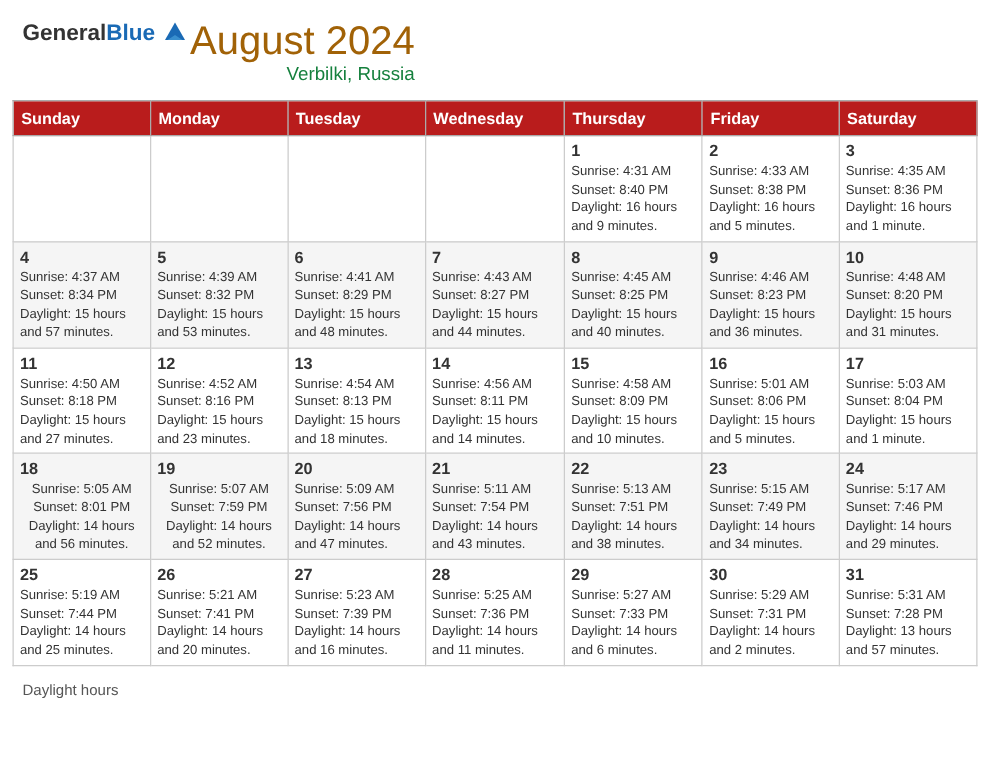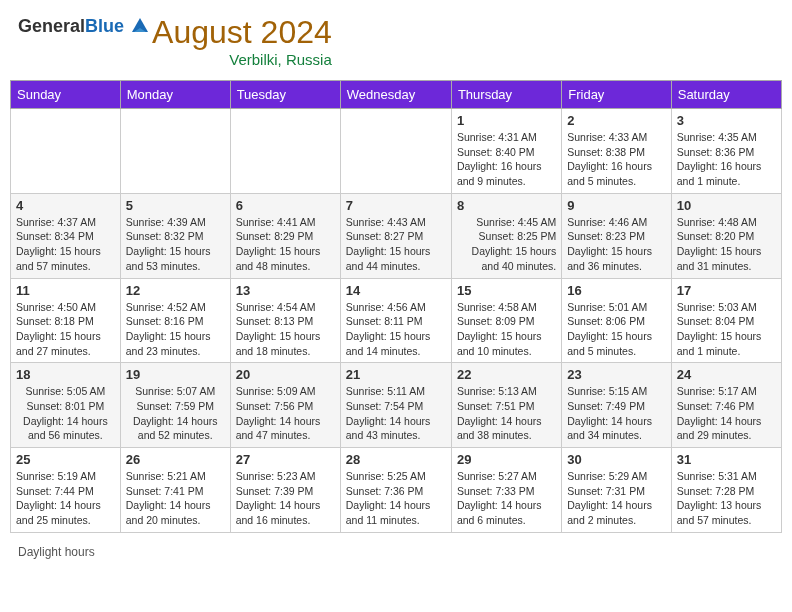--- a/index.html
+++ b/index.html
@@ -47,26 +47,26 @@
     .location {
       font-size: 15px;
       color: #15803d;
     }
     .calendar {
       width: 100%;
       border-collapse: collapse;
       font-size: 11px;
     }
     .calendar th {
-      background-color: #6d28d9;
+      background-color: #b91c1c;
       color: #fff;
       text-align: left;
       padding: 6px 6px;
       font-size: 13px;
-      font-weight: normal;
+      font-weight: bold;
       border: 1px solid #aaa;
     }
     .calendar td {
       border: 1px solid #ccc;
       vertical-align: top;
       padding: 4px 5px;
       width: 113px;
       min-height: 80px;
       background: #fff;
     }
@@ -177,21 +177,21 @@
         </td>
         <td>
           <div class="day-number">7</div>
           <div class="day-info" style="white-space: pre-line;">Sunrise: 4:43 AM
 Sunset: 8:27 PM
 Daylight: 15 hours
 and 44 minutes.</div>
         </td>
         <td>
           <div class="day-number">8</div>
-          <div class="day-info" style="white-space: pre-line; text-align: right;">Sunrise: 4:45 AM
+          <div class="day-info" style="white-space: pre-line;">Sunrise: 4:45 AM
 Sunset: 8:25 PM
 Daylight: 15 hours
 and 40 minutes.</div>
         </td>
         <td>
           <div class="day-number">9</div>
           <div class="day-info" style="white-space: pre-line;">Sunrise: 4:46 AM
 Sunset: 8:23 PM
 Daylight: 15 hours
 and 36 minutes.</div>

